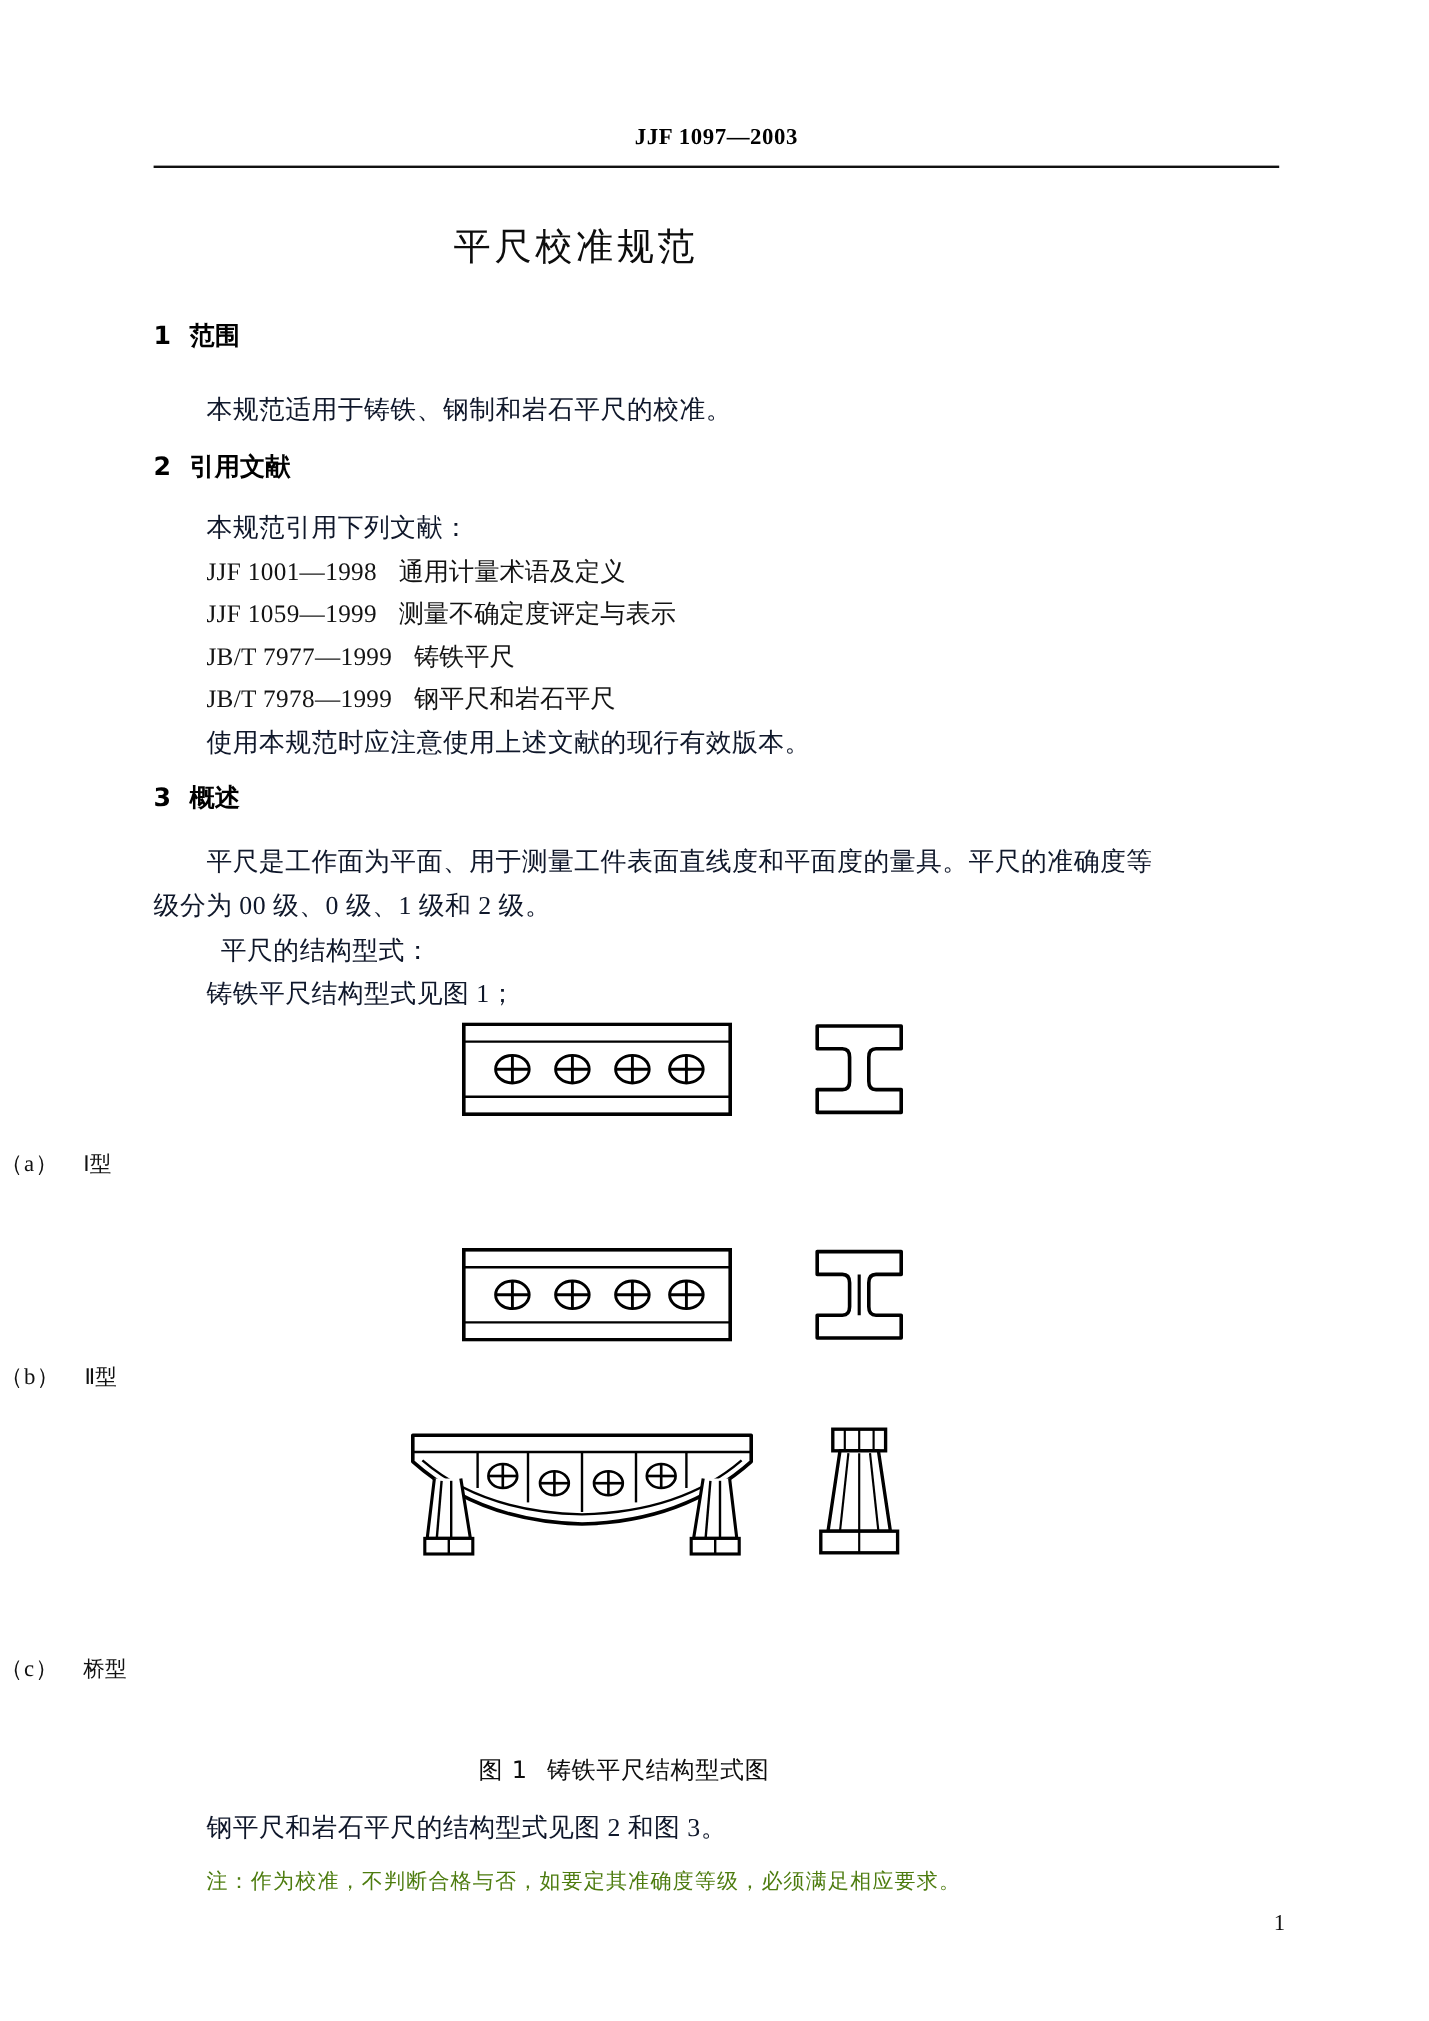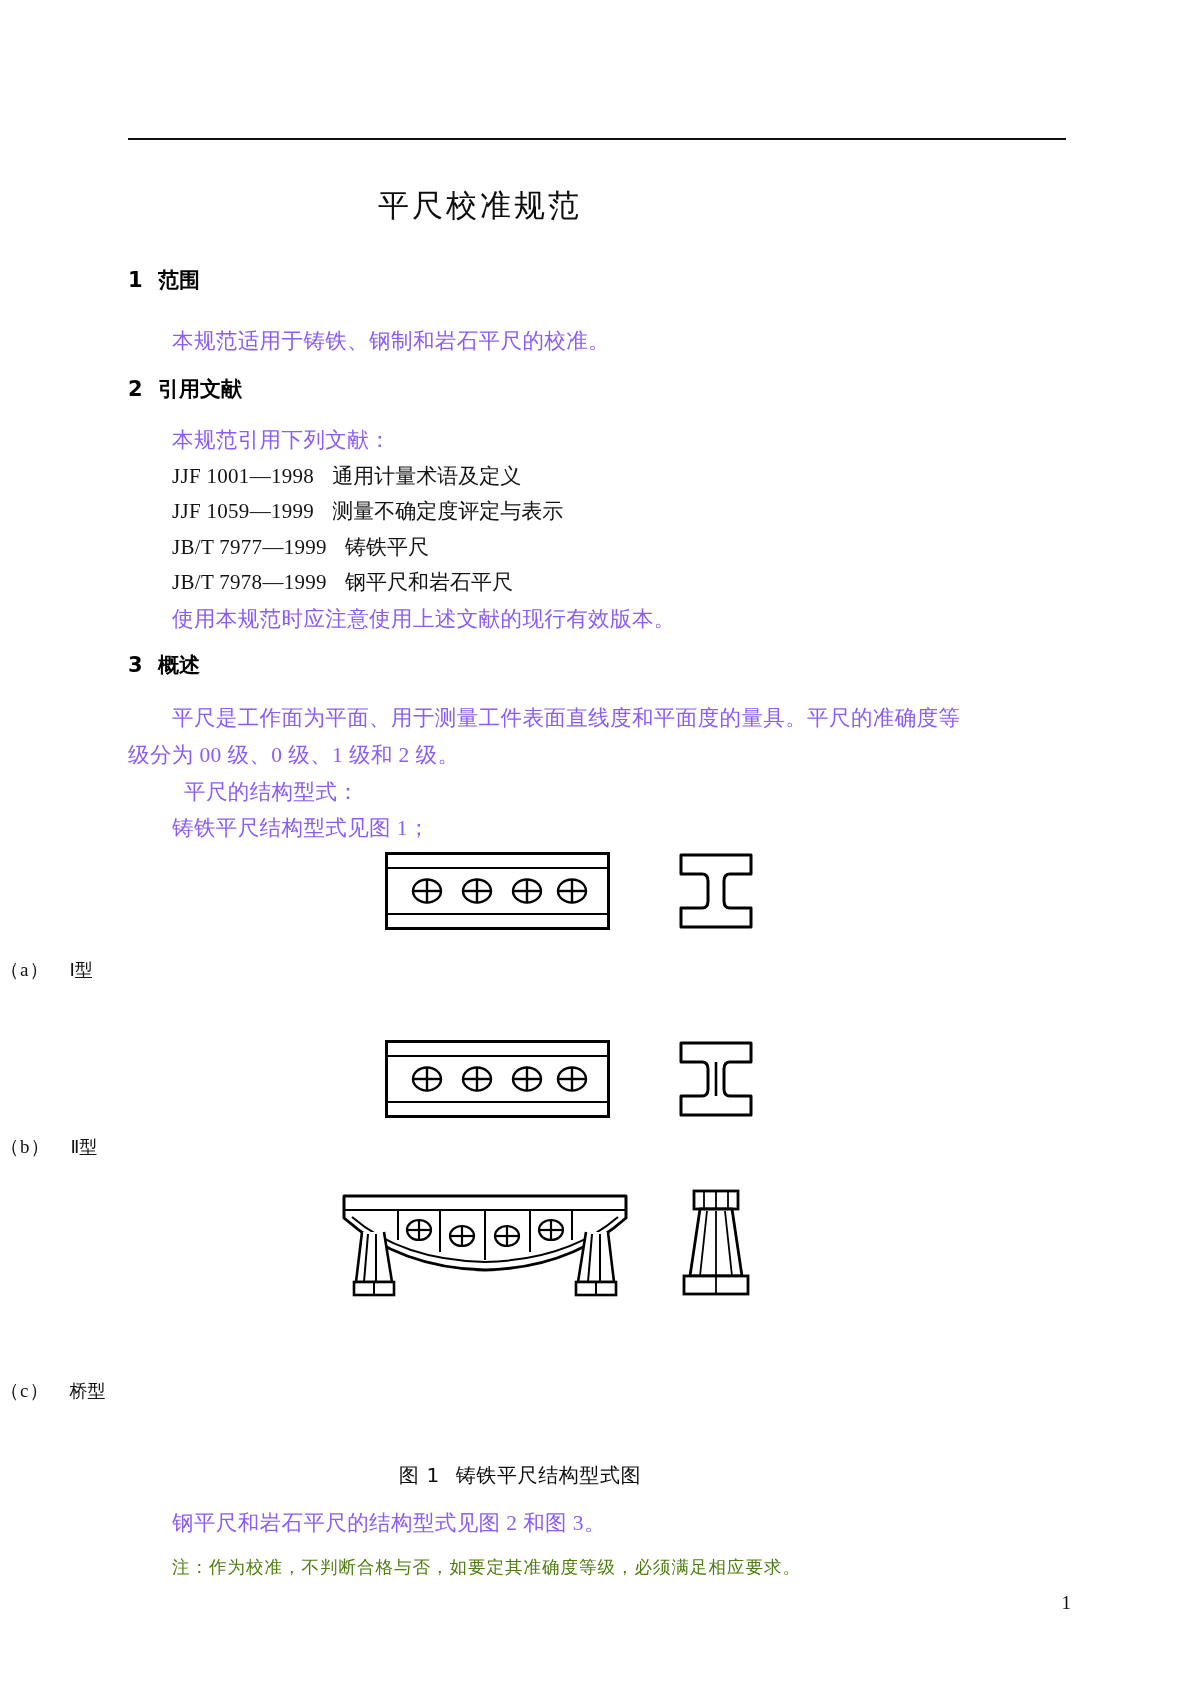--- a/index.html
+++ b/index.html
@@ -63,21 +63,21 @@
     color: #000;
     white-space: nowrap;
   }
   .sec-head .num {
     display: inline-block;
     width: 30px;
   }
   .body-line {
     position: absolute;
     font-size: 21.5px;
-    color: #8b5cf6;
+    color: #0f172a;
     white-space: nowrap;
     letter-spacing: 0.4px;
   }
   .ref-line {
     position: absolute;
     font-size: 21px;
     color: #131313;
     white-space: nowrap;
   }
   .ref-line .code {
@@ -147,20 +147,23 @@
   .fig {
     position: absolute;
   }
   svg { display: block; }
 </style>
 </head>
 <body>
 
 <div class="page">
 
+  <div class="header">
+    <span class="header-code">JJF 1097—2003</span>
+  </div>
   <div class="header-rule"></div>
 
   <div class="doc-title">平尺校准规范</div>
 
   <div class="sec-head" style="left:128px; top:266px;">
     <span class="num">1</span><span>范围</span>
   </div>
   <div class="body-line" style="left:172px; top:326px;">本规范适用于铸铁、钢制和岩石平尺的校准。</div>
 
   <div class="sec-head" style="left:128px; top:375px;">

